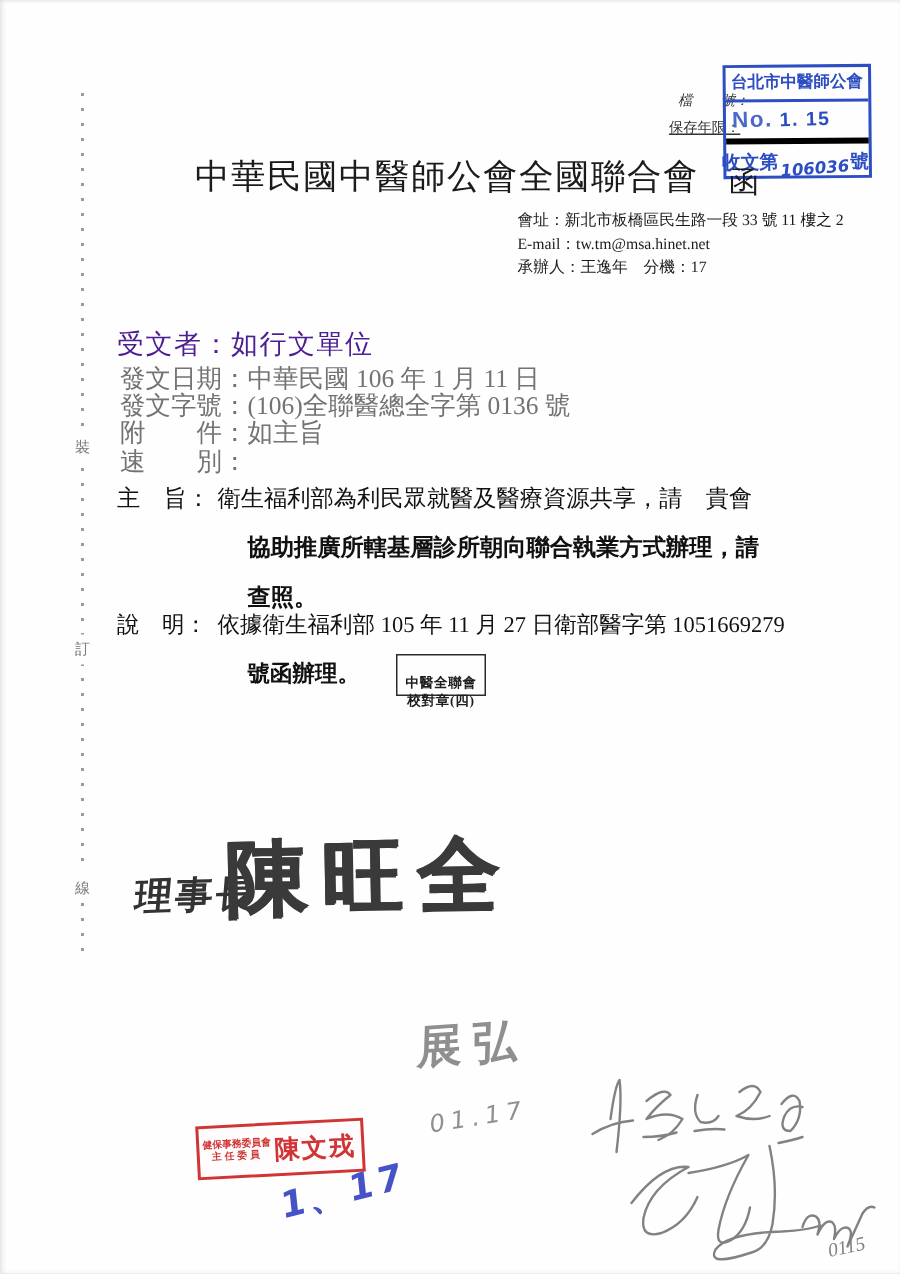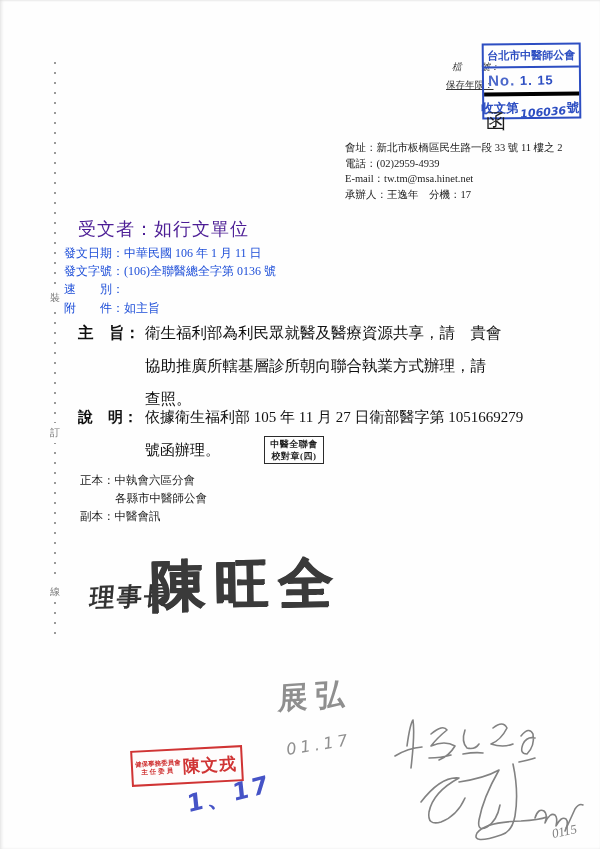--- a/index.html
+++ b/index.html
@@ -30,32 +30,32 @@
     justify-content:flex-end;font-weight:bold;font-size:12.5px;white-space:nowrap;}
   .rs-no{font-size:11px;font-style:italic;font-weight:600;transform:translateY(4px) rotate(-4deg);
     letter-spacing:0;margin:0 1px;font-family:"DejaVu Sans","Liberation Sans",sans-serif;}
   
   .doc-title{left:130px;top:102px;font-size:23px;letter-spacing:1px;color:#1b1b1b;white-space:nowrap;}
   .doc-type{left:486px;top:108px;font-size:20px;color:#1b1b1b;}
   
   .contact{left:345px;top:140px;font-size:10.5px;line-height:15.6px;color:#1b1b1b;white-space:nowrap;}
   
   .recipient{left:78px;top:217px;font-size:18px;letter-spacing:1px;color:#4c1d95;}
-  .meta{left:64px;top:244px;font-size:12px;line-height:18.2px;color:#1d4ed8;white-space:nowrap;}
+  .meta{left:80px;top:244px;font-size:17px;line-height:18.2px;color:#737373;white-space:nowrap;}
   
   .para{left:78px;width:465px;color:#111;}
   .subject{top:316px;font-size:15.5px;line-height:33px;}
   .description{top:401px;font-size:15px;line-height:33px;}
-  .p-label{display:inline-block;width:67px;font-weight:bold;}
-  .p-indent{margin-left:67px;}
+  .p-label{display:inline-block;width:67px;}
+  .p-indent{margin-left:87px;font-weight:bold;}
   .p-line{white-space:nowrap;}
   
   .proof-stamp{left:264px;top:436px;width:60px;height:28px;border:1.5px solid #2b2b2b;
     box-sizing:border-box;text-align:center;font-size:9px;font-weight:bold;line-height:12px;
-    padding-top:1px;color:#1d1d1d;letter-spacing:.5px;}
+    padding-top:12px;color:#1d1d1d;letter-spacing:.5px;}
   
   .copies{left:80px;top:471px;font-size:11.5px;line-height:18px;color:#1b1b1b;white-space:nowrap;}
   .copies .ind{padding-left:35px;}
   
   .sig-title{left:90px;top:580px;font-size:25px;font-weight:bold;color:#333;
     transform:skewX(-7deg) rotate(-2deg);letter-spacing:2px;}
   .sig-name{left:150px;top:548px;font-size:55px;font-weight:bold;color:#3a3a3a;
     letter-spacing:9px;transform:rotate(-1deg);
     text-shadow:1px 0 0 #3a3a3a,0 1px 0 #3a3a3a;}
   
@@ -96,58 +96,53 @@
     <div class="rs-mid">
       <span class="rs-date"><span class="no">No.</span> <span>1. 15</span></span>
     </div>
     <div class="rs-receipt">
       <span>收文第</span>
       <span class="rs-no">106036</span>
       <span>號</span>
     </div>
   </div>
 
+  <div class="abs doc-title">中華民國中醫師公會全國聯合會</div>
   <div class="abs doc-type">函</div>
 
   <div class="abs contact">
     <div>會址：新北市板橋區民生路一段 33 號 11 樓之 2</div>
-    <div>電話：(02)2959-4939</div>
     <div>E-mail：tw.tm@msa.hinet.net</div>
     <div>承辦人：王逸年　分機：17</div>
   </div>
 
   <div class="abs recipient">受文者：如行文單位</div>
   <div class="abs meta">
     <div>發文日期：中華民國 106 年 1 月 11 日</div>
     <div>發文字號：(106)全聯醫總全字第 0136 號</div>
+    <div>附　　件：如主旨</div>
     <div>速　　別：</div>
-    <div>附　　件：如主旨</div>
   </div>
 
   <div class="abs para subject">
     <div class="p-line"><span class="p-label">主　旨：</span><span>衛生福利部為利民眾就醫及醫療資源共享，請　貴會</span></div>
     <div class="p-line p-indent">協助推廣所轄基層診所朝向聯合執業方式辦理，請</div>
     <div class="p-line p-indent">查照。</div>
   </div>
 
   <div class="abs para description">
     <div class="p-line"><span class="p-label">說　明：</span><span>依據衛生福利部 105 年 11 月 27 日衛部醫字第 1051669279</span></div>
     <div class="p-line p-indent">號函辦理。</div>
   </div>
 
   <div class="abs proof-stamp">
     <div>中醫全聯會</div>
     <div>校對章(四)</div>
   </div>
 
-  <div class="abs copies">
-    <div><span>正本：</span><span>中執會六區分會</span></div>
-    <div class="ind">各縣市中醫師公會</div>
-    <div><span>副本：</span><span>中醫會訊</span></div>
-  </div>
 
   <div class="abs sig-title">理事長</div>
   <div class="abs sig-name">陳旺全</div>
 
   <div class="abs pencil-name">展弘</div>
   <div class="abs pencil-date">01.17</div>
 
   <div class="abs red-stamp">
     <div class="rst-left">
       <div>健保事務委員會</div>

